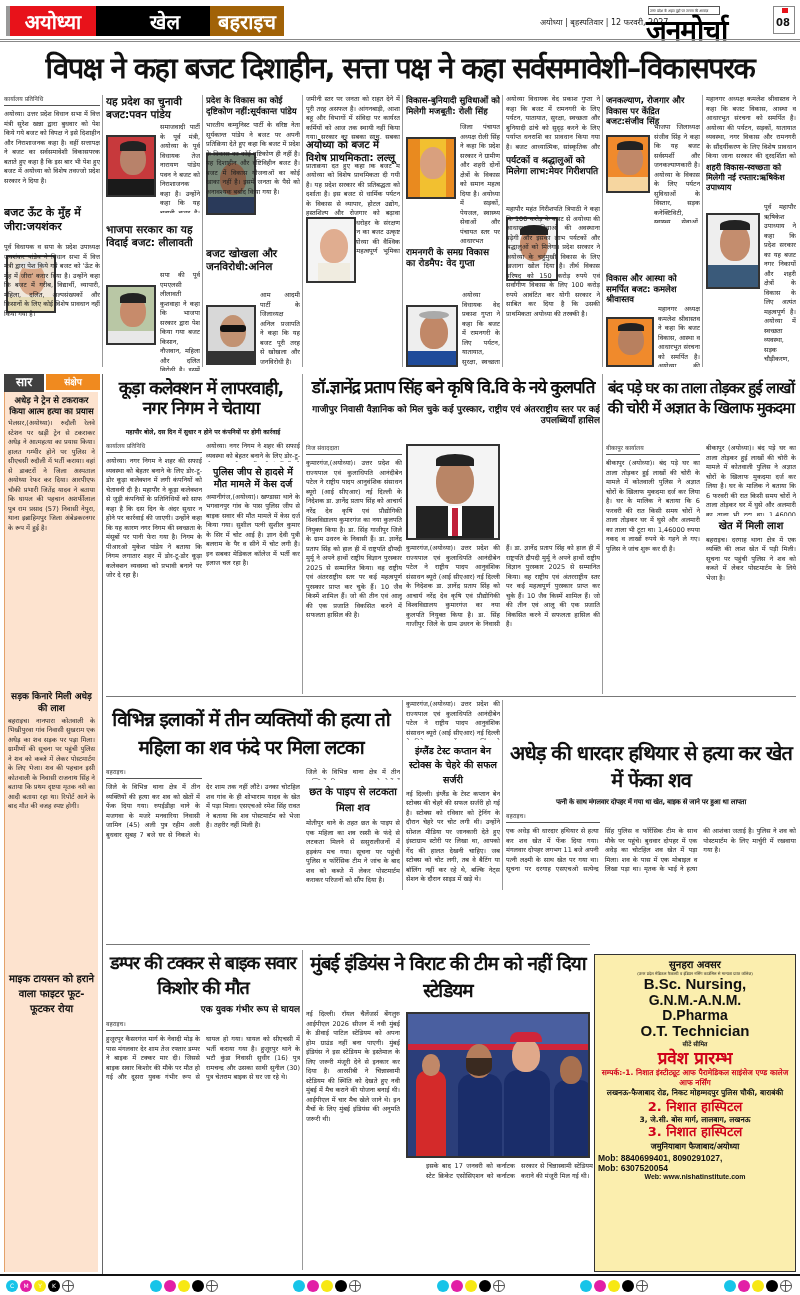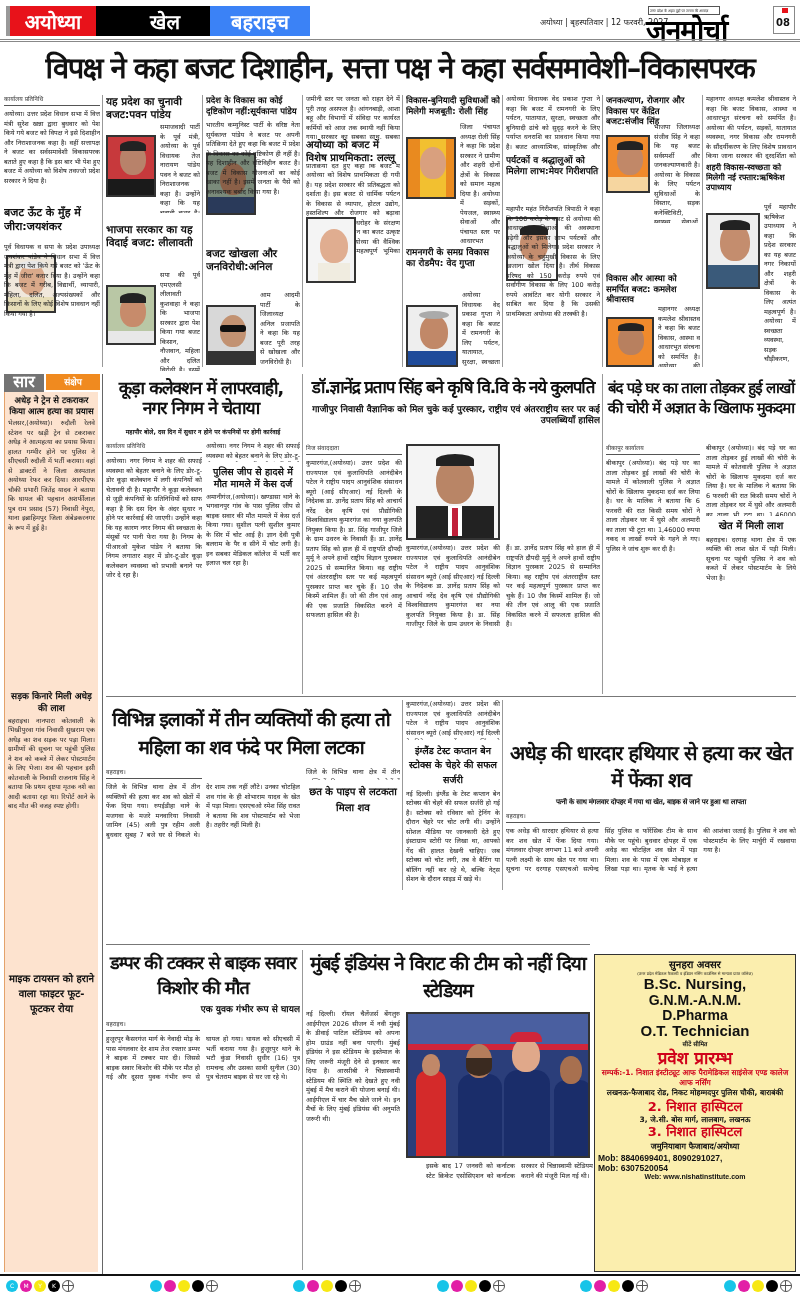--- a/index.html
+++ b/index.html
@@ -18,21 +18,21 @@
 .ad-blk{color:#111;font-weight:bold;text-align:center}
 .regdot{display:inline-block;width:12px;height:12px;border-radius:50%;margin-right:2px;vertical-align:middle}
 </style>
 </head>
 <body>
 
 <div class="abs" style="left:0;top:0;width:800px;height:44px">
   <div class="abs" style="left:6px;top:6px;width:4px;height:30px;background:#999"></div>
   <div class="sec-tab" style="left:10px;width:86px;background:#e8121a">अयोध्या</div>
   <div class="sec-tab" style="left:96px;width:138px;background:#000">खेल</div>
-  <div class="sec-tab" style="left:210px;width:100px;background:#3b82f6">बहराइच</div>
+  <div class="sec-tab" style="left:210px;width:74px;background:#a16207">बहराइच</div>
   <div class="abs" style="left:540px;top:16px;font-size:8px;color:#222">अयोध्या | बृहस्पतिवार | 12 फरवरी, 2027</div>
   <div class="abs" style="left:648px;top:6px;width:72px;font-size:3.5px;border:1px solid #555;padding:1px;white-space:nowrap;overflow:hidden">उत्तर प्रदेश के अहम मुद्दों पर जनता की आवाज़</div>
   <div class="abs" style="left:646px;top:10px;font-size:28px;font-weight:900;color:#000;letter-spacing:-1px">जनमोर्चा</div>
   <div class="abs" style="left:773px;top:6px;width:22px;height:28px;border:1px solid #888;background:#fff">
     <div class="abs" style="left:8px;top:1px;width:6px;height:5px;background:#e8121a"></div>
     <div class="abs" style="left:2px;top:10px;font-size:10px;font-weight:bold">08</div>
   </div>
 </div>
 <div class="hline" style="top:39px"></div>
 
@@ -157,21 +157,21 @@
   <div class="hd" style="font-size:8px;margin-top:4px">शहरी विकास-स्वच्छता को मिलेगी नई रफ्तार:ऋषिकेश उपाध्याय</div>
   <div class="photo" style="left:0;top:118px;width:54px;height:76px;background:#eee">
     <div class="face" style="left:12px;top:8px;width:30px;height:38px;background:#c48d6e"></div>
     <div class="abs" style="left:12px;top:5px;width:30px;height:10px;background:#222;border-radius:50% 50% 0 0"></div>
     <div class="abs" style="left:0;top:50px;width:54px;height:26px;background:#3a5a7a"></div>
   </div>
   <div class="txt" style="position:absolute;left:0;top:108px;width:90px;height:164px;padding-left:58px">पूर्व महापौर ऋषिकेश उपाध्याय ने कहा कि प्रदेश सरकार का यह बजट नगर निकायों और शहरी क्षेत्रों के विकास के लिए अत्यंत महत्वपूर्ण है। अयोध्या में स्वच्छता व्यवस्था, सड़क चौड़ीकरण, प्रकाश व्यवस्था, पेयजल, ड्रेनेज और स्मार्ट सुविधाओं के विस्तार के लिए किए गये प्रावधानों से नगर की मूलभूत व्यवस्थाएं और मजबूत होंगी।</div>
 </div>
 
 <div class="abs" style="left:4px;top:374px;width:96px;height:16px">
-  <div class="abs" style="left:0;top:0;width:40px;height:32px;background:#737373;color:#fff;font-size:16px;font-weight:bold;text-align:center;line-height:16px">सार</div>
+  <div class="abs" style="left:0;top:0;width:40px;height:32px;background:#404040;color:#fff;font-size:12px;font-weight:bold;text-align:center;line-height:16px">सार</div>
   <div class="abs" style="left:42px;top:0;width:54px;height:16px;background:#f08a1f;color:#fff;font-size:9px;font-weight:bold;text-align:center;line-height:16px">संक्षेप</div>
 </div>
 <div class="abs" style="left:4px;top:392px;width:94px;height:880px;background:#fde3cf;border-left:1px solid #e4a26a;padding:3px">
   <div class="hd" style="font-size:8.5px;text-align:center">अधेड़ ने ट्रेन से टकराकर किया आत्म हत्या का प्रयास</div>
   <div class="txt" style="height:268px;margin-top:3px;font-size:6.6px">भेलसर,(अयोध्या)। रुदौली रेलवे स्टेशन पर खड़ी ट्रेन से टकराकर अधेड़ ने आत्महत्या का प्रयास किया। हालत गम्भीर होने पर पुलिस ने सीएचसी रुदौली में भर्ती कराया। वहां से डाक्टरों ने जिला अस्पताल अयोध्या रेफर कर दिया। आरपीएफ चौकी प्रभारी जितेंद्र यादव ने बताया कि घायल की पहचान अशर्फीलाल पुत्र राम प्रसाद (57) निवासी नेपुरा, थाना इब्राहिमपुर जिला अंबेडकरनगर के रूप में हुई है।</div>
   <div class="hd" style="font-size:9px;text-align:center;margin-top:4px">सड़क किनारे मिली अधेड़ की लाश</div>
   <div class="txt" style="height:250px;margin-top:3px;font-size:6.6px">बहराइच। नानपारा कोतवाली के भिखीपुरवा गांव निवासी सुखराम एक अधेड़ का शव सड़क पर पड़ा मिला। ग्रामीणों की सूचना पर पहुंची पुलिस ने शव को कब्जे में लेकर पोस्टमार्टम के लिए भेजा। शव की पहचान इसी कोतवाली के निवासी राजनाथ सिंह ने बताया कि प्रथम दृष्टया मृतक नशे का आदी बताया रहा था। रिपोर्ट आने के बाद मौत की वजह स्पष्ट होगी।</div>
   <div class="hd" style="font-size:10px;text-align:center;margin-top:4px;line-height:1.5">माइक टायसन को हराने वाला फाइटर फूट-फूटकर रोया</div>
 </div>
 
@@ -224,20 +224,21 @@
 <div class="abs" style="left:106px;top:696px;width:690px;border-top:1px solid #777"></div>
 
 <div class="abs big" style="left:106px;top:706px;width:290px;font-size:19px;line-height:1.45">विभिन्न इलाकों में तीन व्यक्तियों की हत्या तो महिला का शव फंदे पर मिला लटका</div>
 <div class="abs" style="left:106px;top:768px;width:290px">
   <div class="byline" style="width:96px">बहराइच।</div>
   <div class="txt" style="height:120px;margin-top:4px;column-count:2;column-gap:6px;width:194px">जिले के विभिन्न थाना क्षेत्र में तीन व्यक्तियों की हत्या कर शव को खेतों में फेंक दिया गया। रुपईडीहा थाने के मजगवा के मजरे मनवारिया निवासी जामिन (45) अली पुत्र रहीम अली बुधवार सुबह 7 बजे घर से निकले थे। देर शाम तक नहीं लौटे। उनका चोटहिल शव गांव के ही शोभाराम यादव के खेत में पड़ा मिला। एसएचओ रमेश सिंह रावत ने बताया कि शव पोस्टमार्टम को भेजा है। तहरीर नहीं मिली है।</div>
 </div>
 <div class="abs" style="left:306px;top:768px;width:94px">
   <div class="txt" style="height:12px">जिले के विभिन्न थाना क्षेत्र में तीन व्यक्तियों की हत्या कर शव को खेतों में फेंक दिया गया। रुपईडीहा थाने के मजगवा के मजरे मनवारिया निवासी जामिन (45) अली पुत्र रहीम अली बुधवार सुबह 7 बजे घर से निकले थे। देर शाम तक नहीं लौटे। उनका चोटहिल शव गांव के ही शोभाराम यादव के खेत में पड़ा मिला। एसएचओ रमेश सिंह रावत ने बताया कि शव पोस्टमार्टम को भेजा है। तहरीर नहीं मिली है।</div>
   <div class="hd" style="font-size:10px;text-align:center;margin-top:4px;line-height:1.6">छत के पाइप से लटकता मिला शव</div>
+  <div class="txt" style="height:90px;margin-top:3px">मोतीपुर थाने के तहत छत के पाइप से एक महिला का शव रस्सी के फंदे से लटकता मिलने से ससुरालीजनों में हड़कंप मच गया। सूचना पर पहुंची पुलिस व फॉरेंसिक टीम ने जांच के बाद शव को कब्जे में लेकर पोस्टमार्टम कराकर परिजनों को सौंप दिया है।</div>
 </div>
 
 <div class="vrule" style="left:402px;top:700px;height:190px"></div>
 
 <div class="abs" style="left:406px;top:700px;width:94px">
   <div class="txt" style="height:40px">कुमारगंज,(अयोध्या)। उत्तर प्रदेश की राज्यपाल एवं कुलाधिपति आनंदीबेन पटेल ने राष्ट्रीय पादप आनुवंशिक संसाधन ब्यूरो (आई सीएआर) नई दिल्ली के निदेशक डा. ज्ञानेंद्र प्रताप सिंह को आचार्य नरेंद्र देव कृषि एवं प्रौद्योगिकी विश्वविद्यालय कुमारगंज का नया कुलपति नियुक्त किया है। डा. सिंह गाजीपुर जिले के ग्राम उधरन के निवासी हैं। डा. ज्ञानेंद्र प्रताप सिंह को हाल ही में राष्ट्रपति द्रौपदी मुर्मू ने अपने हाथों राष्ट्रीय विज्ञान पुरस्कार 2025 से सम्मानित किया। वह राष्ट्रीय एवं अंतरराष्ट्रीय स्तर पर कई महत्वपूर्ण पुरस्कार प्राप्त कर चुके हैं। 10 जैव किस्में शामिल हैं। जो की तीन एवं आलू की एक प्रजाति विकसित करने में सफलता हासिल की है।</div>
   <div class="hd" style="font-size:9.5px;text-align:center;margin-top:4px;line-height:1.5">इंग्लैंड टेस्ट कप्तान बेन स्टोक्स के चेहरे की सफल सर्जरी</div>
   <div class="txt" style="height:130px;margin-top:3px">नई दिल्ली। इंग्लैंड के टेस्ट कप्तान बेन स्टोक्स की चेहरे की सफल सर्जरी हो गई है। स्टोक्स को रविवार को ट्रेनिंग के दौरान चेहरे पर चोट लगी थी। उन्होंने सोशल मीडिया पर जानकारी देते हुए इंस्टाग्राम स्टोरी पर लिखा था, आपको गेंद की हालत देखनी चाहिए। जब स्टोक्स को चोट लगी, तब वे बैटिंग या बॉलिंग नहीं कर रहे थे, बल्कि नेट्स सेशन के दौरान साइड में खड़े थे।</div>
 </div>
 

